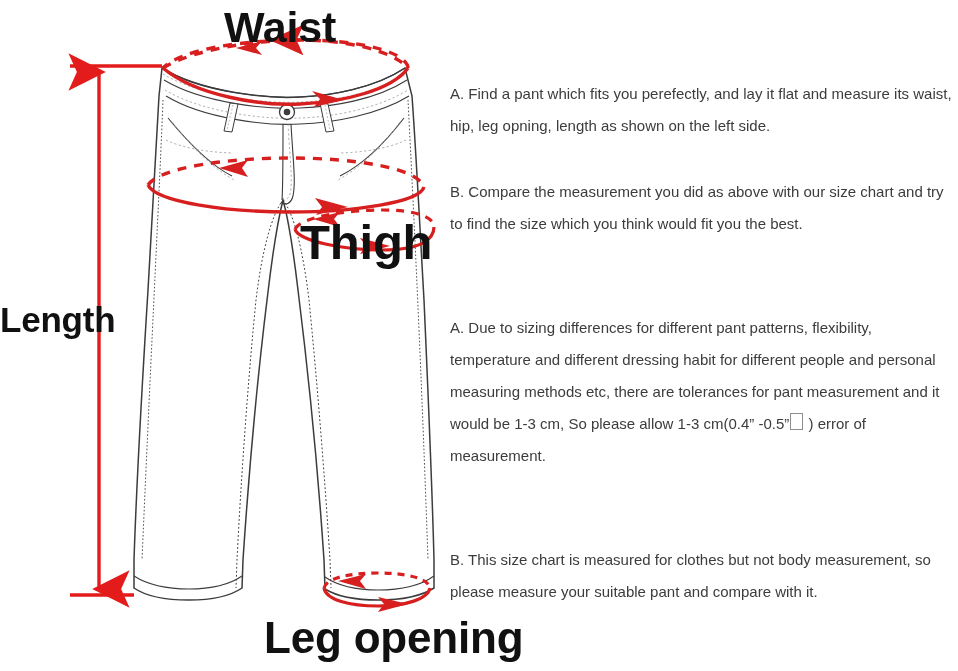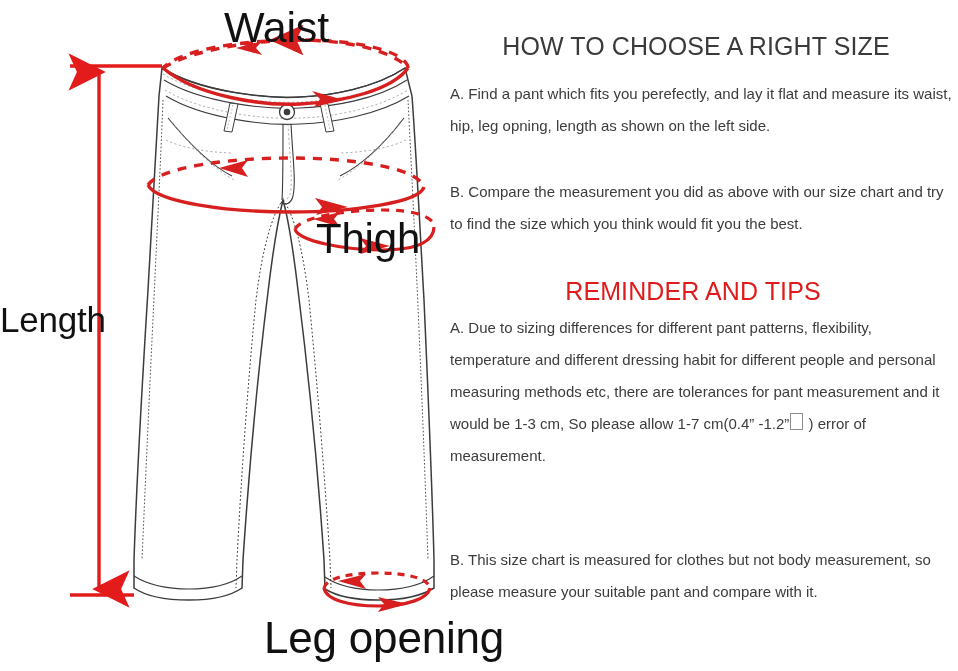--- a/index.html
+++ b/index.html
@@ -25,28 +25,28 @@
   #pants-svg{
     position:absolute;
     left:0; top:0;
     width:440px; height:671px;
     display:block;
   }
 
   .diagram-label{
     position:absolute;
     color:#111111;
-    font-weight:400;
+    font-weight:700;
     white-space:nowrap;
     line-height:1;
     letter-spacing:-0.2px;
   }
   #label-waist{ left:224px; top:6px;  font-size:43px; }
   #label-hip{   left:168px; top:178px; font-size:42px; }
-  #label-thigh{ left:316px; top:218px; font-size:42px; }
+  #label-thigh{ left:300px; top:218px; font-size:49px; }
   #label-length{left:0px;   top:302px; font-size:35px; }
   #label-legopening{ left:264px; top:616px; font-size:44px; }
 
   
   #text-panel{
     position:absolute;
     left:440px; top:0;
     width:518px; height:671px;
   }
   #howto-title{
@@ -239,26 +239,24 @@
     </svg>
 
     <div class="diagram-label" id="label-waist">Waist</div>
     <div class="diagram-label" id="label-thigh">Thigh</div>
     <div class="diagram-label" id="label-length">Length</div>
     <div class="diagram-label" id="label-legopening">Leg opening</div>
   </div>
 
   <div id="text-panel">
 
-    <div id="howto-title">HOW TO CHOOSE A RIGHT SIZE</div>
 
     <div class="para" id="para-a1">A. Find a pant which fits you perefectly, and lay it flat and measure its waist, hip, leg opning, length as shown on the left side.</div>
 
     <div class="para" id="para-b1">B. Compare the measurement you did as above with our  size chart and try to find the size which you think would fit you the best.</div>
 
-    <div id="reminder-title">REMINDER AND TIPS</div>
-
-    <div class="para" id="para-a2"><span>A. Due to sizing differences for different pant patterns, flexibility, temperature and different dressing habit for different people and personal measuring methods etc, there are tolerances for pant measurement and it would be 1-3 cm, So please allow 1-7 cm(0.4” -1.2”</span><span class="tofu"></span><span> ) error of measurement.</span></div>
+
+    <div class="para" id="para-a2"><span>A. Due to sizing differences for different pant patterns, flexibility, temperature and different dressing habit for different people and personal measuring methods etc, there are tolerances for pant measurement and it would be 1-3 cm, So please allow 1-3 cm(0.4” -0.5”</span><span class="tofu"></span><span> ) error of measurement.</span></div>
 
     <div class="para" id="para-b2">B. This size chart is measured for clothes but not body measurement, so please measure your suitable pant and compare with it.</div>
   </div>
 
 </div>
 
 </body></html>

